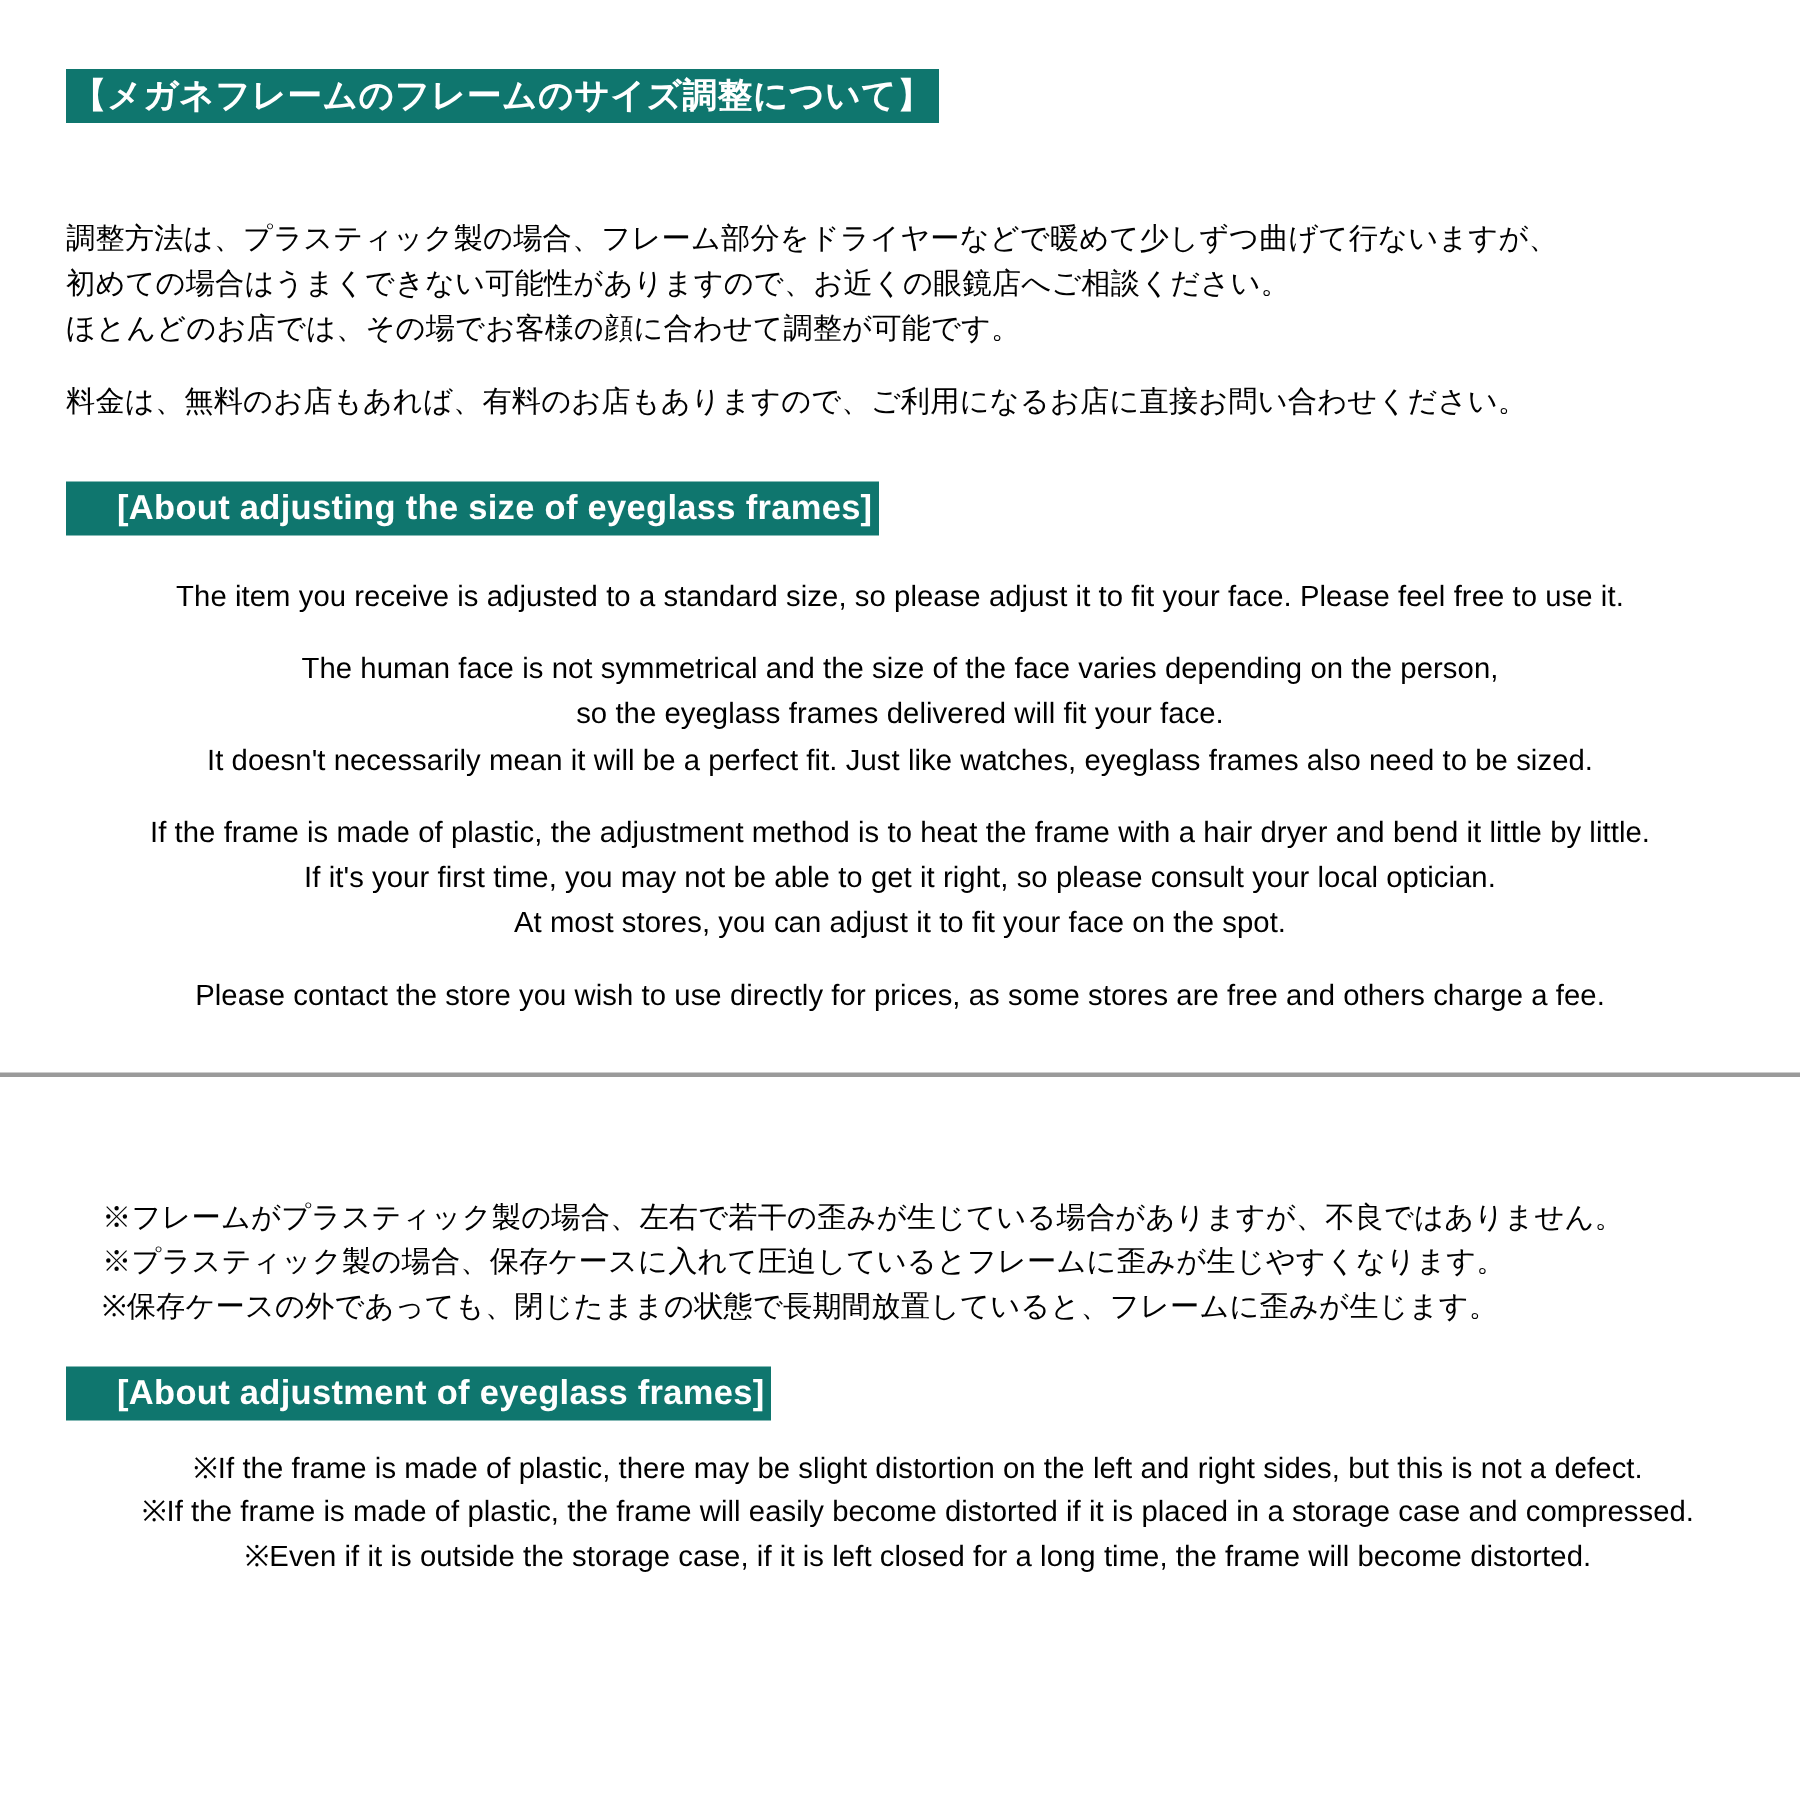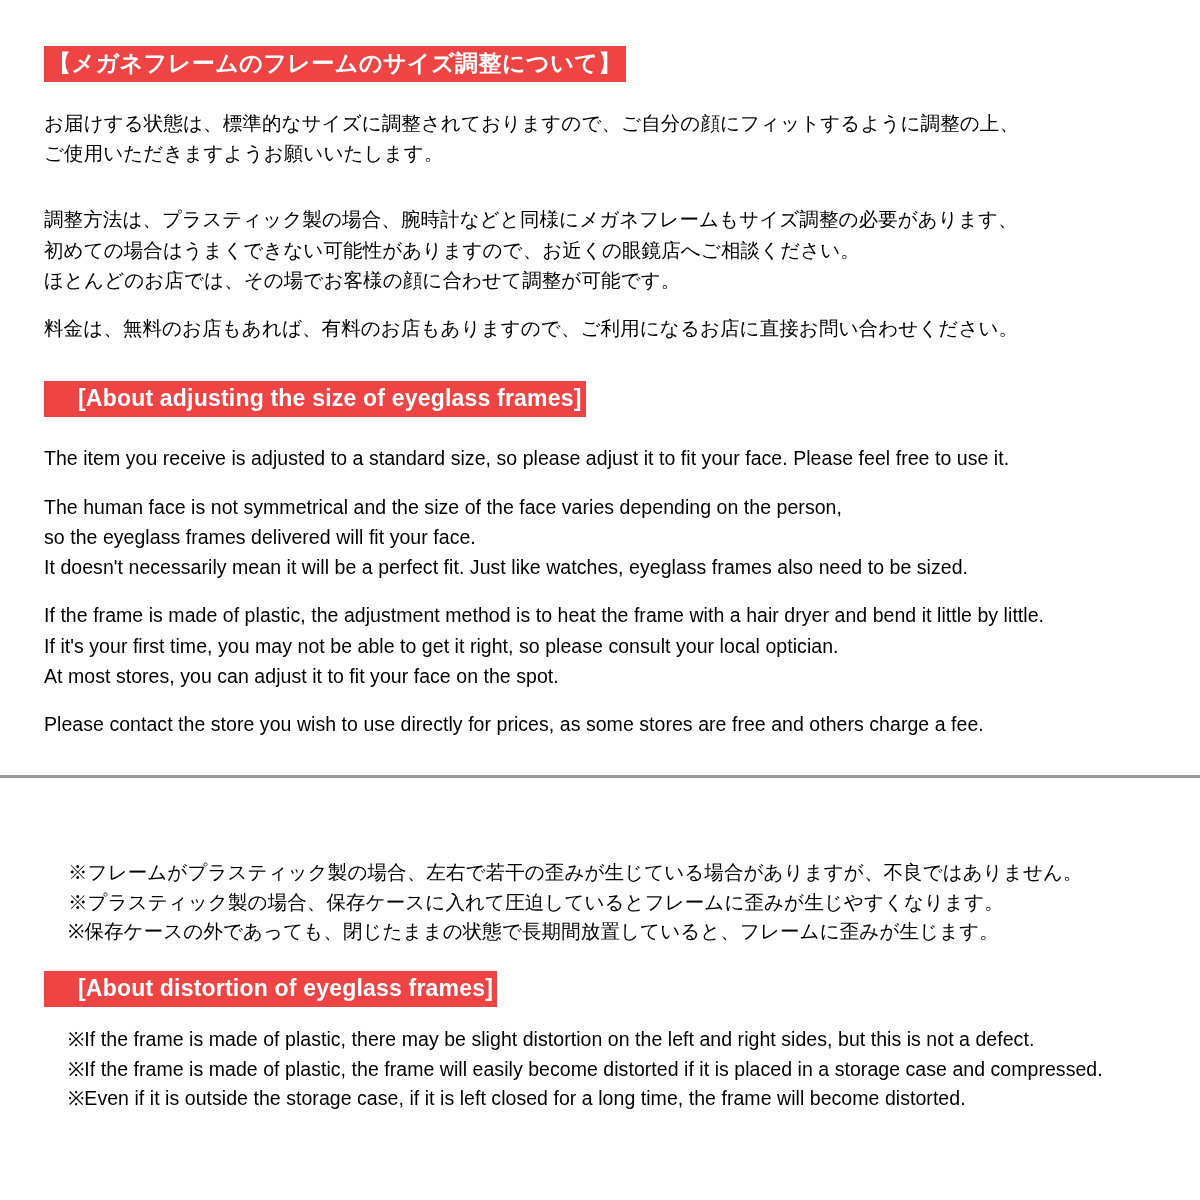--- a/index.html
+++ b/index.html
@@ -18,21 +18,21 @@
     position: relative;
     width: 1200px;
     height: 1200px;
     box-sizing: border-box;
   }
   .section {
     padding: 0 44px;
   }
   .heading {
     display: inline-block;
-    background: #ef4444;
+    background: #0f766e;
     color: #ffffff;
     font-weight: bold;
     line-height: 1.35;
     padding: 2px 4px 3px 4px;
     white-space: nowrap;
   }
   .heading-ja {
     font-size: 23px;
     letter-spacing: 0.5px;
   }
@@ -45,20 +45,21 @@
     font-size: 19.5px;
     line-height: 1.55;
     color: #000;
     white-space: pre-line;
   }
   .para-ja {
     letter-spacing: 0.1px;
   }
   .para-en {
     letter-spacing: 0.05px;
+    text-align: center;
   }
   .gap-sm { height: 18px; }
   .gap-md { height: 26px; }
   .gap-lg { height: 38px; }
   .divider {
     margin: 0;
     height: 3px;
     background: #9a9a9a;
     width: 1200px;
   }
@@ -66,25 +67,23 @@
   .tight .para { line-height: 1.52; margin-left: 24px; }
 </style>
 </head>
 <body>
 
 <div class="page">
 
   <div class="section block-top">
     <div class="heading heading-ja">【メガネフレームのフレームのサイズ調整について】</div>
     <div class="gap-md"></div>
-    <div class="para para-ja">お届けする状態は、標準的なサイズに調整されておりますので、ご自分の顔にフィットするように調整の上、
-ご使用いただきますようお願いいたします。</div>
     <div class="gap-sm"></div>
     <div class="gap-sm"></div>
-    <div class="para para-ja">調整方法は、プラスティック製の場合、腕時計などと同様にメガネフレームもサイズ調整の必要があります、
+    <div class="para para-ja">調整方法は、プラスティック製の場合、フレーム部分をドライヤーなどで暖めて少しずつ曲げて行ないますが、
 初めての場合はうまくできない可能性がありますので、お近くの眼鏡店へご相談ください。
 ほとんどのお店では、その場でお客様の顔に合わせて調整が可能です。</div>
     <div class="gap-sm"></div>
     <div class="para para-ja">料金は、無料のお店もあれば、有料のお店もありますので、ご利用になるお店に直接お問い合わせください。</div>
   </div>
 
   <div class="gap-lg"></div>
 
   <div class="section">
     <div class="heading heading-en">[About adjusting the size of eyeglass frames]</div>
@@ -109,20 +108,20 @@
   <div class="section tight">
     <div class="gap-sm"></div>
     <div class="para para-ja">※フレームがプラスティック製の場合、左右で若干の歪みが生じている場合がありますが、不良ではありません。
 ※プラスティック製の場合、保存ケースに入れて圧迫しているとフレームに歪みが生じやすくなります。
 ※保存ケースの外であっても、閉じたままの状態で長期間放置していると、フレームに歪みが生じます。</div>
   </div>
 
   <div style="height:24px"></div>
 
   <div class="section tight">
-    <div class="heading heading-en">[About distortion of eyeglass frames]</div>
+    <div class="heading heading-en">[About adjustment of eyeglass frames]</div>
     <div class="gap-sm"></div>
     <div class="para para-en">※If the frame is made of plastic, there may be slight distortion on the left and right sides, but this is not a defect.
 ※If the frame is made of plastic, the frame will easily become distorted if it is placed in a storage case and compressed.
 ※Even if it is outside the storage case, if it is left closed for a long time, the frame will become distorted.</div>
   </div>
 
 </div>
 
 </body></html>

